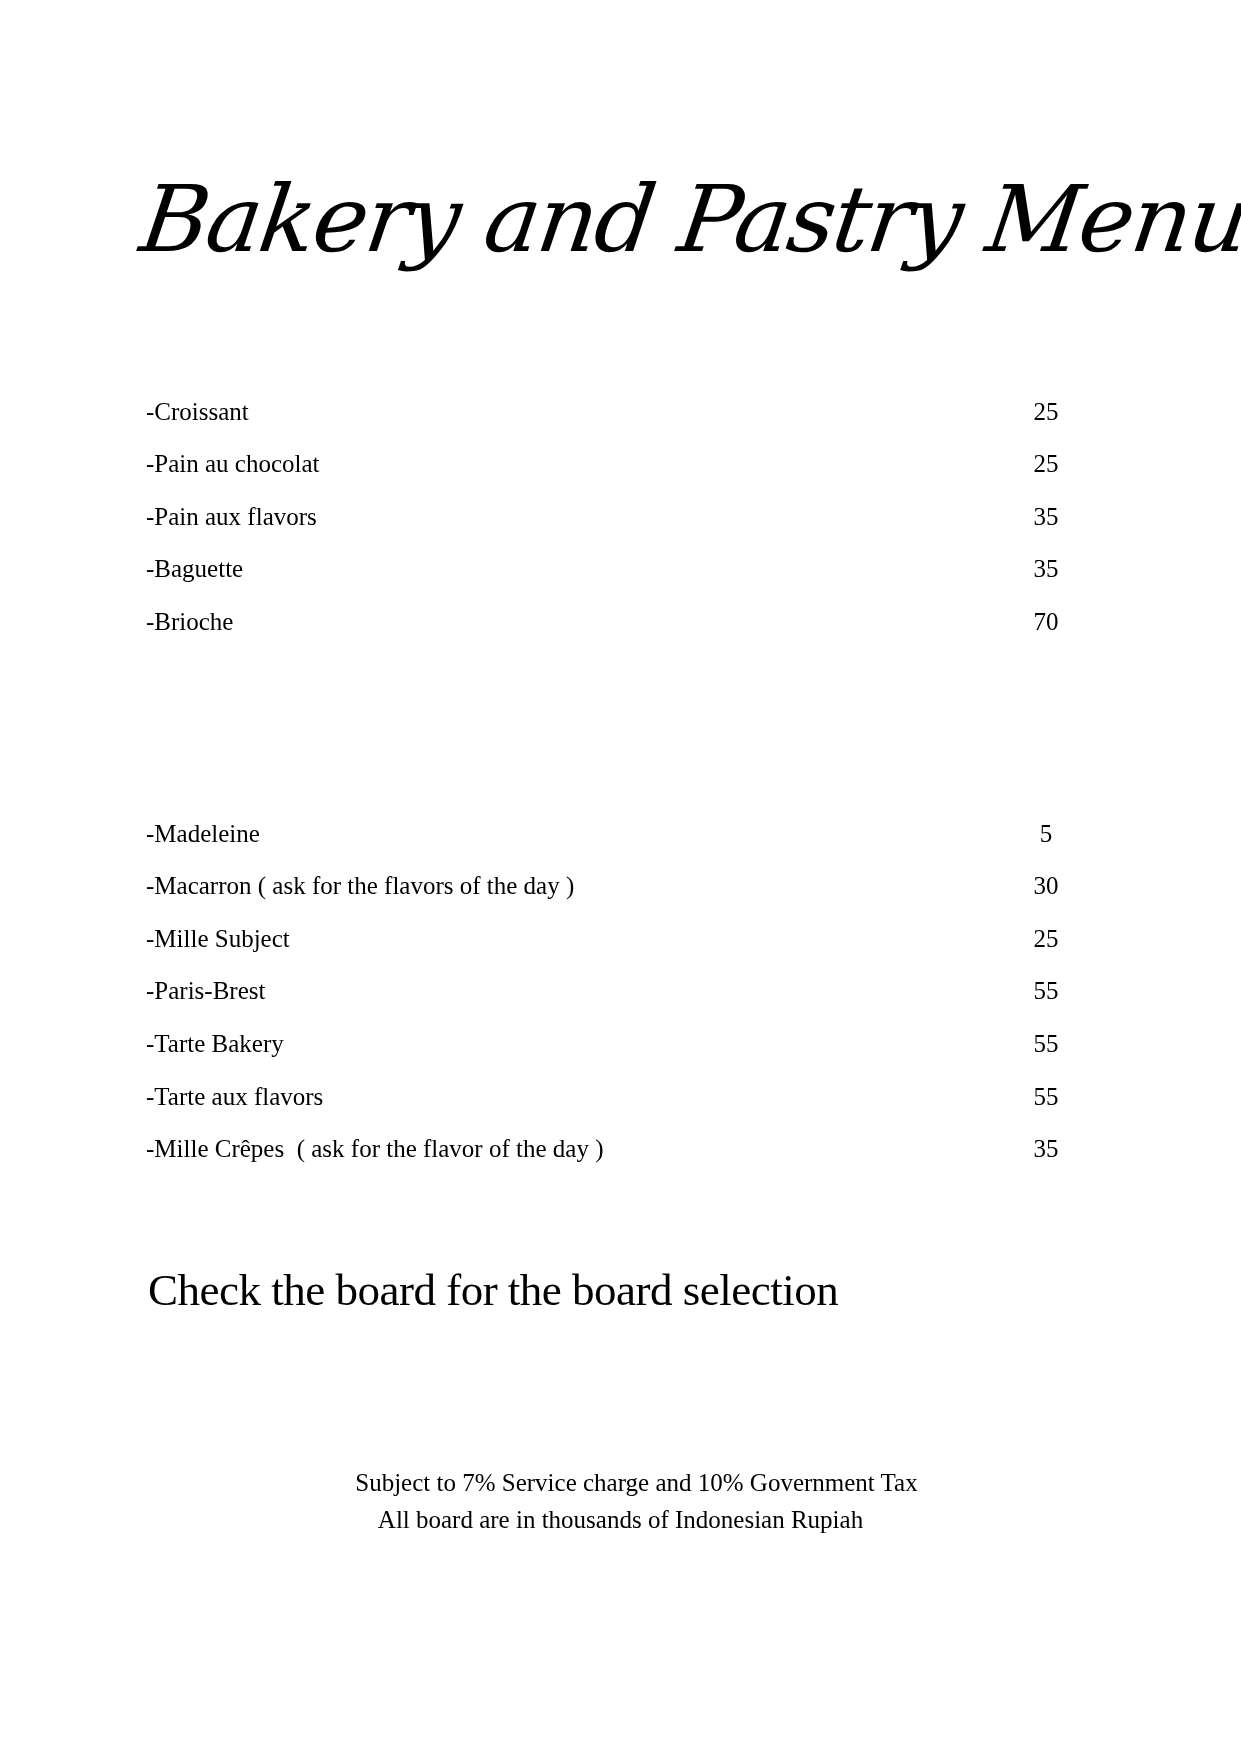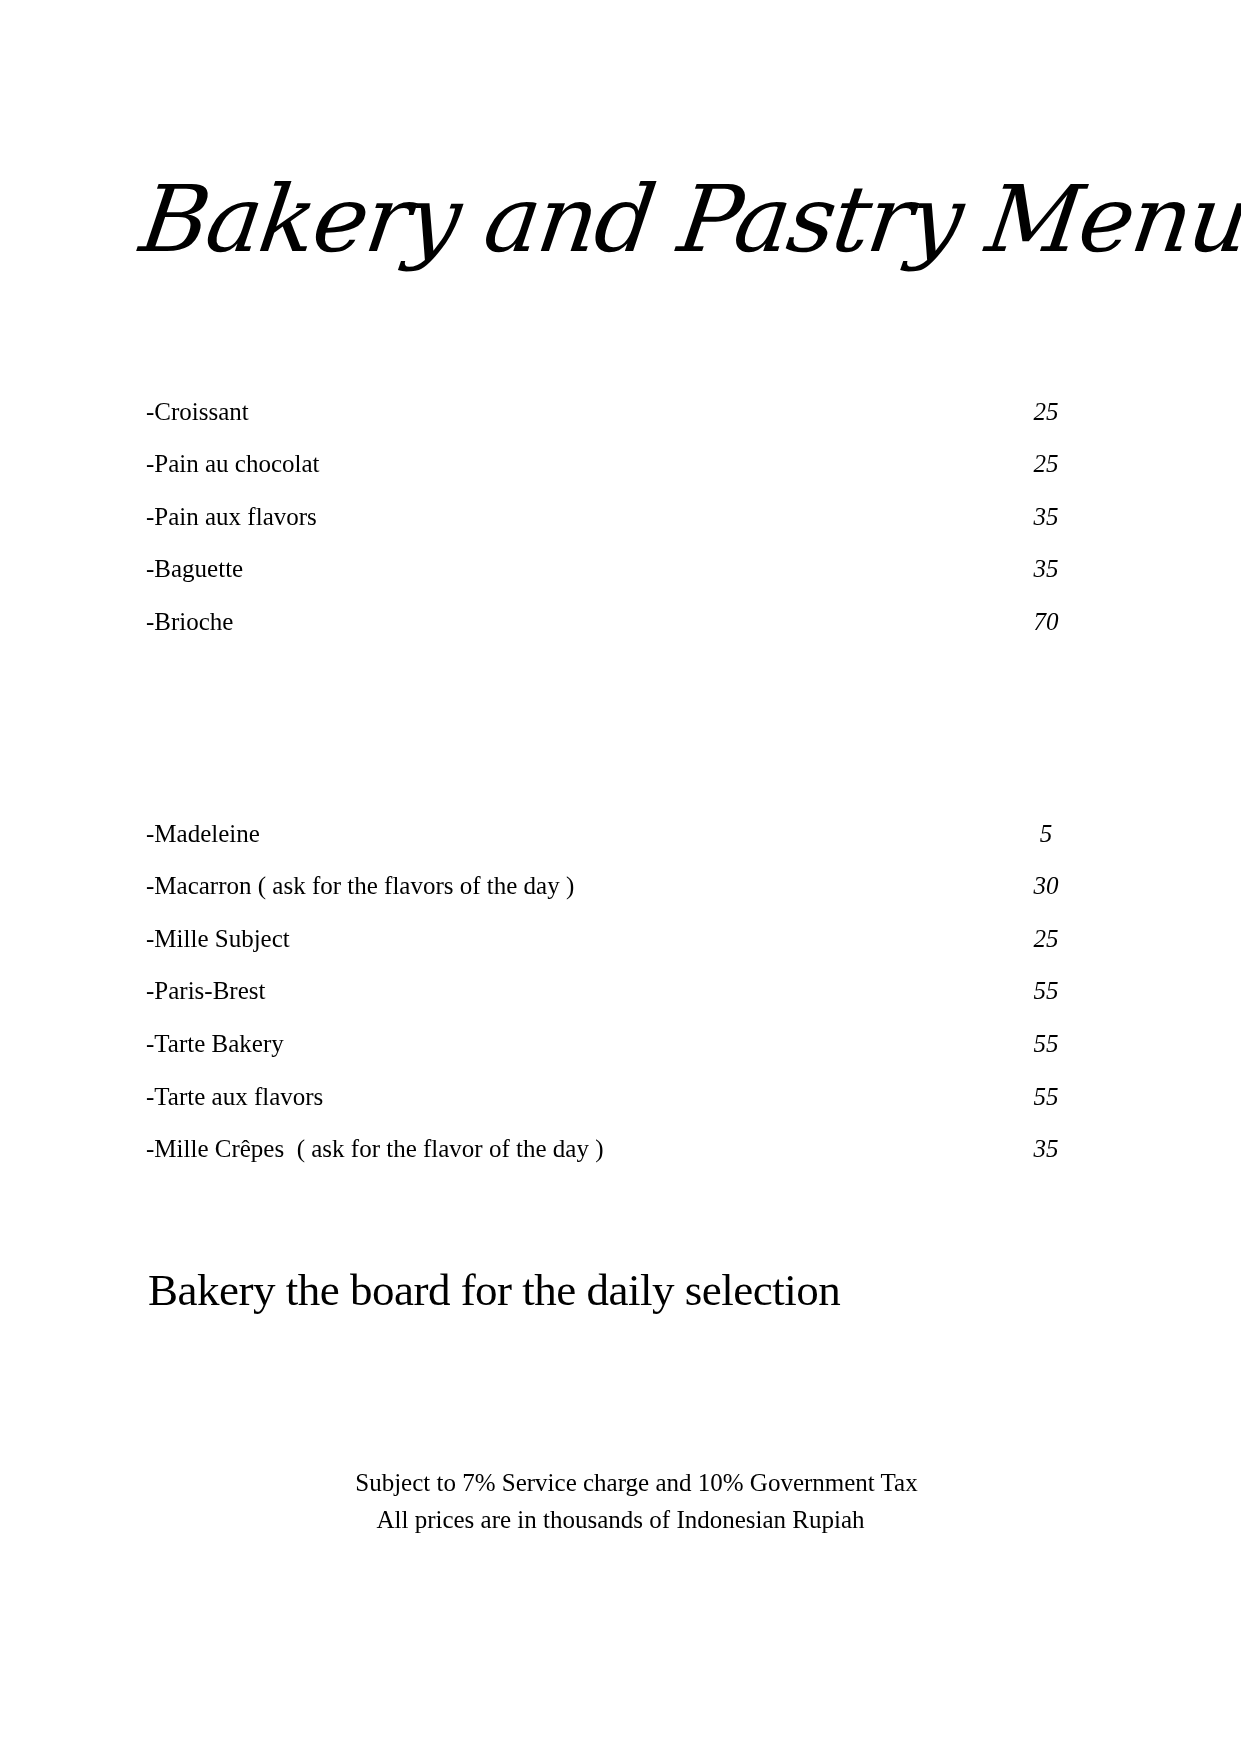--- a/index.html
+++ b/index.html
@@ -51,21 +51,20 @@
       justify-content: space-between;
       font-size: 25px;
       line-height: 30px;
     }
     .item-name {
       white-space: pre;
     }
     .item-price {
       width: 40px;
       text-align: center;
-      font-style: italic;
     }
     .daily {
       position: absolute;
       left: 148px;
       top: 1262px;
       font-size: 45px;
       line-height: 56px;
       letter-spacing: -0.5px;
       white-space: nowrap;
     }
@@ -134,18 +133,18 @@
     <div class="menu-item">
       <span class="item-name">-Tarte aux flavors</span>
       <span class="item-price">55</span>
     </div>
     <div class="menu-item">
       <span class="item-name">-Mille Crêpes  ( ask for the flavor of the day )</span>
       <span class="item-price">35</span>
     </div>
   </div>
 
-  <div class="daily">Bakery the board for the daily selection</div>
+  <div class="daily">Check the board for the board selection</div>
 
-  <div class="footer footer-1">All prices are in thousands of Indonesian Rupiah</div>
+  <div class="footer footer-1">All board are in thousands of Indonesian Rupiah</div>
   <div class="footer footer-2">Subject to 7% Service charge and 10% Government Tax</div>
 
 </div>
 
 </body></html>

